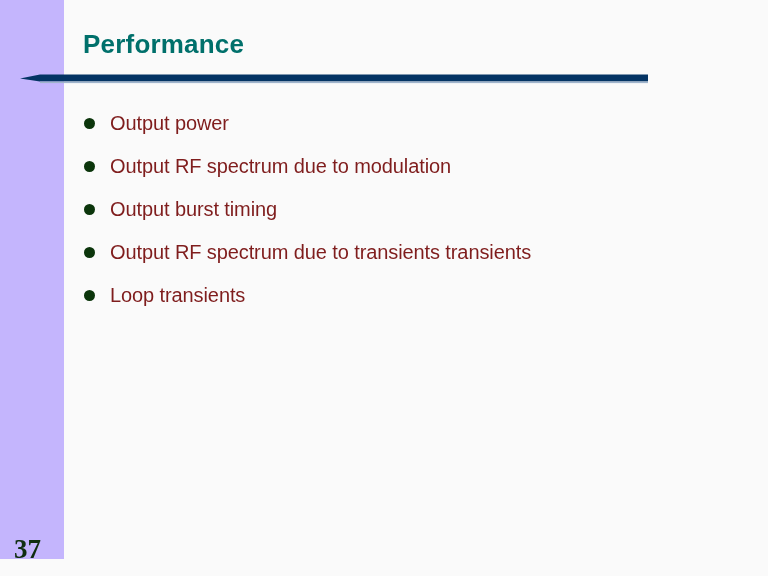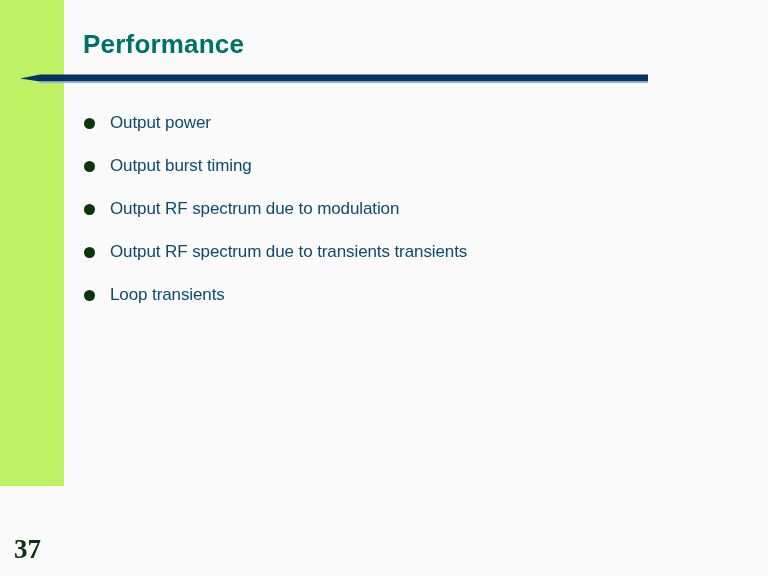--- a/index.html
+++ b/index.html
@@ -20,22 +20,22 @@
     height: 576px;
     background: #fafafa;
     overflow: hidden;
   }
   
   .sidebar {
     position: absolute;
     left: 0;
     top: 0;
     width: 64px;
-    height: 486px;
-    background: #bef264;
+    height: 559px;
+    background: #c4b5fd;
   }
   .page-number {
     position: absolute;
     left: 14px;
     top: 536px;
     font-family: "Liberation Serif", serif;
     font-size: 27px;
     font-weight: 700;
     color: #102e10;
     line-height: 1;
@@ -74,22 +74,22 @@
     width: 600px;
     margin: 0;
     padding: 0;
     list-style: none;
   }
   .bullet-item {
     position: relative;
     padding-left: 26px;
     margin: 0 0 5px 0;
     font-family: "Liberation Sans", sans-serif;
-    font-size: 17px;
-    color: #0c4a6e;
+    font-size: 20px;
+    color: #7f1d1d;
     line-height: 38px;
     letter-spacing: -0.1px;
   }
   .bullet-item .dot {
     position: absolute;
     left: 0px;
     top: 14px;
     width: 11px;
     height: 11px;
     border-radius: 50%;
@@ -117,25 +117,25 @@
     </svg>
   </div>
 
   <ul class="bullet-list">
     <li class="bullet-item">
       <span class="dot"></span>
       <span class="label">Output power</span>
     </li>
     <li class="bullet-item">
       <span class="dot"></span>
-      <span class="label">Output burst timing</span>
+      <span class="label">Output RF spectrum due to modulation</span>
     </li>
     <li class="bullet-item">
       <span class="dot"></span>
-      <span class="label">Output RF spectrum due to modulation</span>
+      <span class="label">Output burst timing</span>
     </li>
     <li class="bullet-item">
       <span class="dot"></span>
       <span class="label">Output RF spectrum due to transients transients</span>
     </li>
     <li class="bullet-item">
       <span class="dot"></span>
       <span class="label">Loop transients</span>
     </li>
   </ul>

